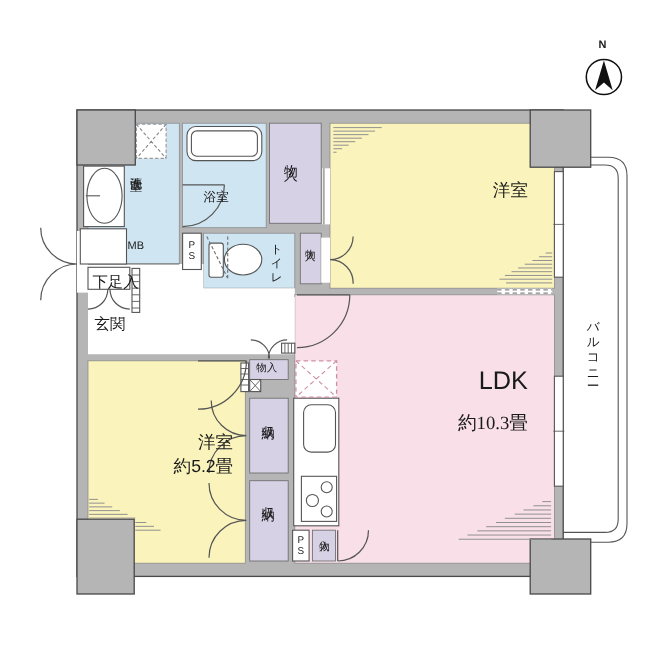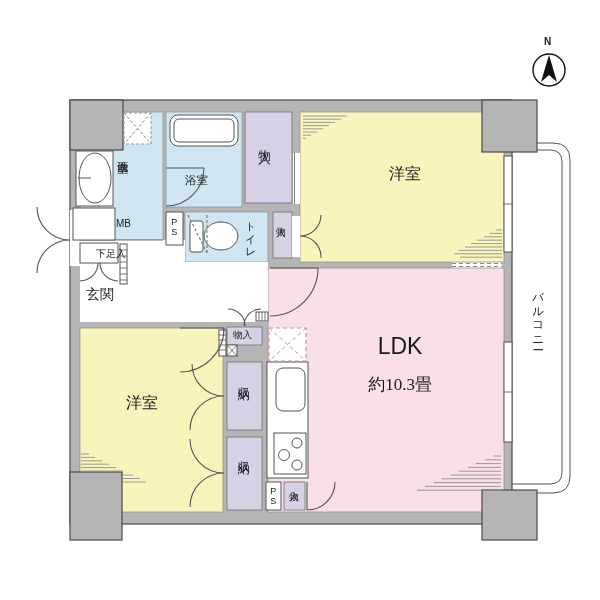--- a/index.html
+++ b/index.html
@@ -4,21 +4,21 @@
 <style>
   :root{
     --c-yellow:#faf3bc; --c-pink:#f8dfe8; --c-blue:#cfe5f2; --c-lav:#d7d1e5;
     --c-wall:#b5b5b5; --c-line:#4a4a4a; --c-white:#ffffff;
   }
   html,body{margin:0;padding:0;background:#fff;}
   #plan{position:relative;width:600px;height:600px;background:#fff;
         font-family:"Liberation Sans","DejaVu Sans",sans-serif;color:#111;}
   #plan svg{position:absolute;left:0;top:0;}
   .lbl{position:absolute;white-space:nowrap;color:#1a1a1a;line-height:1.15;}
-  .ctr{text-align:center;}
+  .ctr{text-align:right;}
   .vtext{writing-mode:vertical-rl;text-orientation:upright;letter-spacing:2px;}
   .vtight{writing-mode:vertical-rl;text-orientation:upright;letter-spacing:0;}
   
   .wall{fill:var(--c-wall);stroke:var(--c-line);stroke-width:1.2;}
   .yellow{fill:var(--c-yellow);stroke:#8a8a8a;stroke-width:.7;}
   .pink{fill:var(--c-pink);stroke:#8a8a8a;stroke-width:.7;}
   .blue{fill:var(--c-blue);stroke:#8a8a8a;stroke-width:.7;}
   .lav{fill:var(--c-lav);stroke:#6f6f6f;stroke-width:.8;}
   .wbox{fill:#fff;stroke:#555;stroke-width:1;}
   .wgap{fill:#fff;stroke:none;}
@@ -179,31 +179,32 @@
 
   <div class="lbl" style="left:544px;top:36px;font-size:10px;font-weight:bold;">N</div>
   <div class="lbl vtext" style="left:531px;top:284px;font-size:11.5px;">バルコニー</div>
 
   <div class="lbl ctr" style="left:330px;top:165px;width:150px;font-size:16px;">洋室</div>
 
   <div class="lbl ctr" style="left:320px;top:333px;width:160px;font-size:23px;">LDK</div>
   <div class="lbl ctr" style="left:320px;top:375px;width:160px;font-size:17px;font-family:Liberation Serif, serif;">約10.3畳</div>
 
   <div class="lbl ctr" style="left:72px;top:394px;width:140px;font-size:16px;">洋室</div>
+  <div class="lbl ctr" style="left:72px;top:416px;width:140px;font-size:16px;">約5.2畳</div>
 
   <div class="lbl" style="left:86px;top:286px;font-size:14px;">玄関</div>
   <div class="lbl vtext" style="left:116px;top:152px;font-size:11px;letter-spacing:1px;">洗面室</div>
   <div class="lbl" style="left:185px;top:174px;font-size:11.5px;">浴室</div>
   <div class="lbl vtext" style="left:245px;top:214px;font-size:10.5px;letter-spacing:1px;">トイレ</div>
 
   <div class="lbl vtext" style="left:257px;top:140px;font-size:12.5px;">物入</div>
   <div class="lbl vtext" style="left:275px;top:219px;font-size:9.5px;letter-spacing:1px;">物入</div>
   <div class="lbl" style="left:233px;top:330px;font-size:9.5px;">物入</div>
   <div class="lbl vtext" style="left:288px;top:484px;font-size:9.5px;letter-spacing:0;">物入</div>
 
   <div class="lbl vtext" style="left:236px;top:377px;font-size:12px;">収納</div>
   <div class="lbl vtext" style="left:236px;top:451px;font-size:12px;">収納</div>
 
   <div class="lbl" style="left:84px;top:218px;font-size:10px;margin-left:32px;">MB</div>
-  <div class="lbl" style="left:96px;top:248px;font-size:10px;">下足入</div>
+  <div class="lbl" style="left:84px;top:248px;font-size:14px;">下足入</div>
   <div class="lbl vtight" style="left:169px;top:217px;font-size:9px;">PS</div>
   <div class="lbl vtight" style="left:268px;top:486px;font-size:9px;">PS</div>
 </div>
 
 </body></html>

